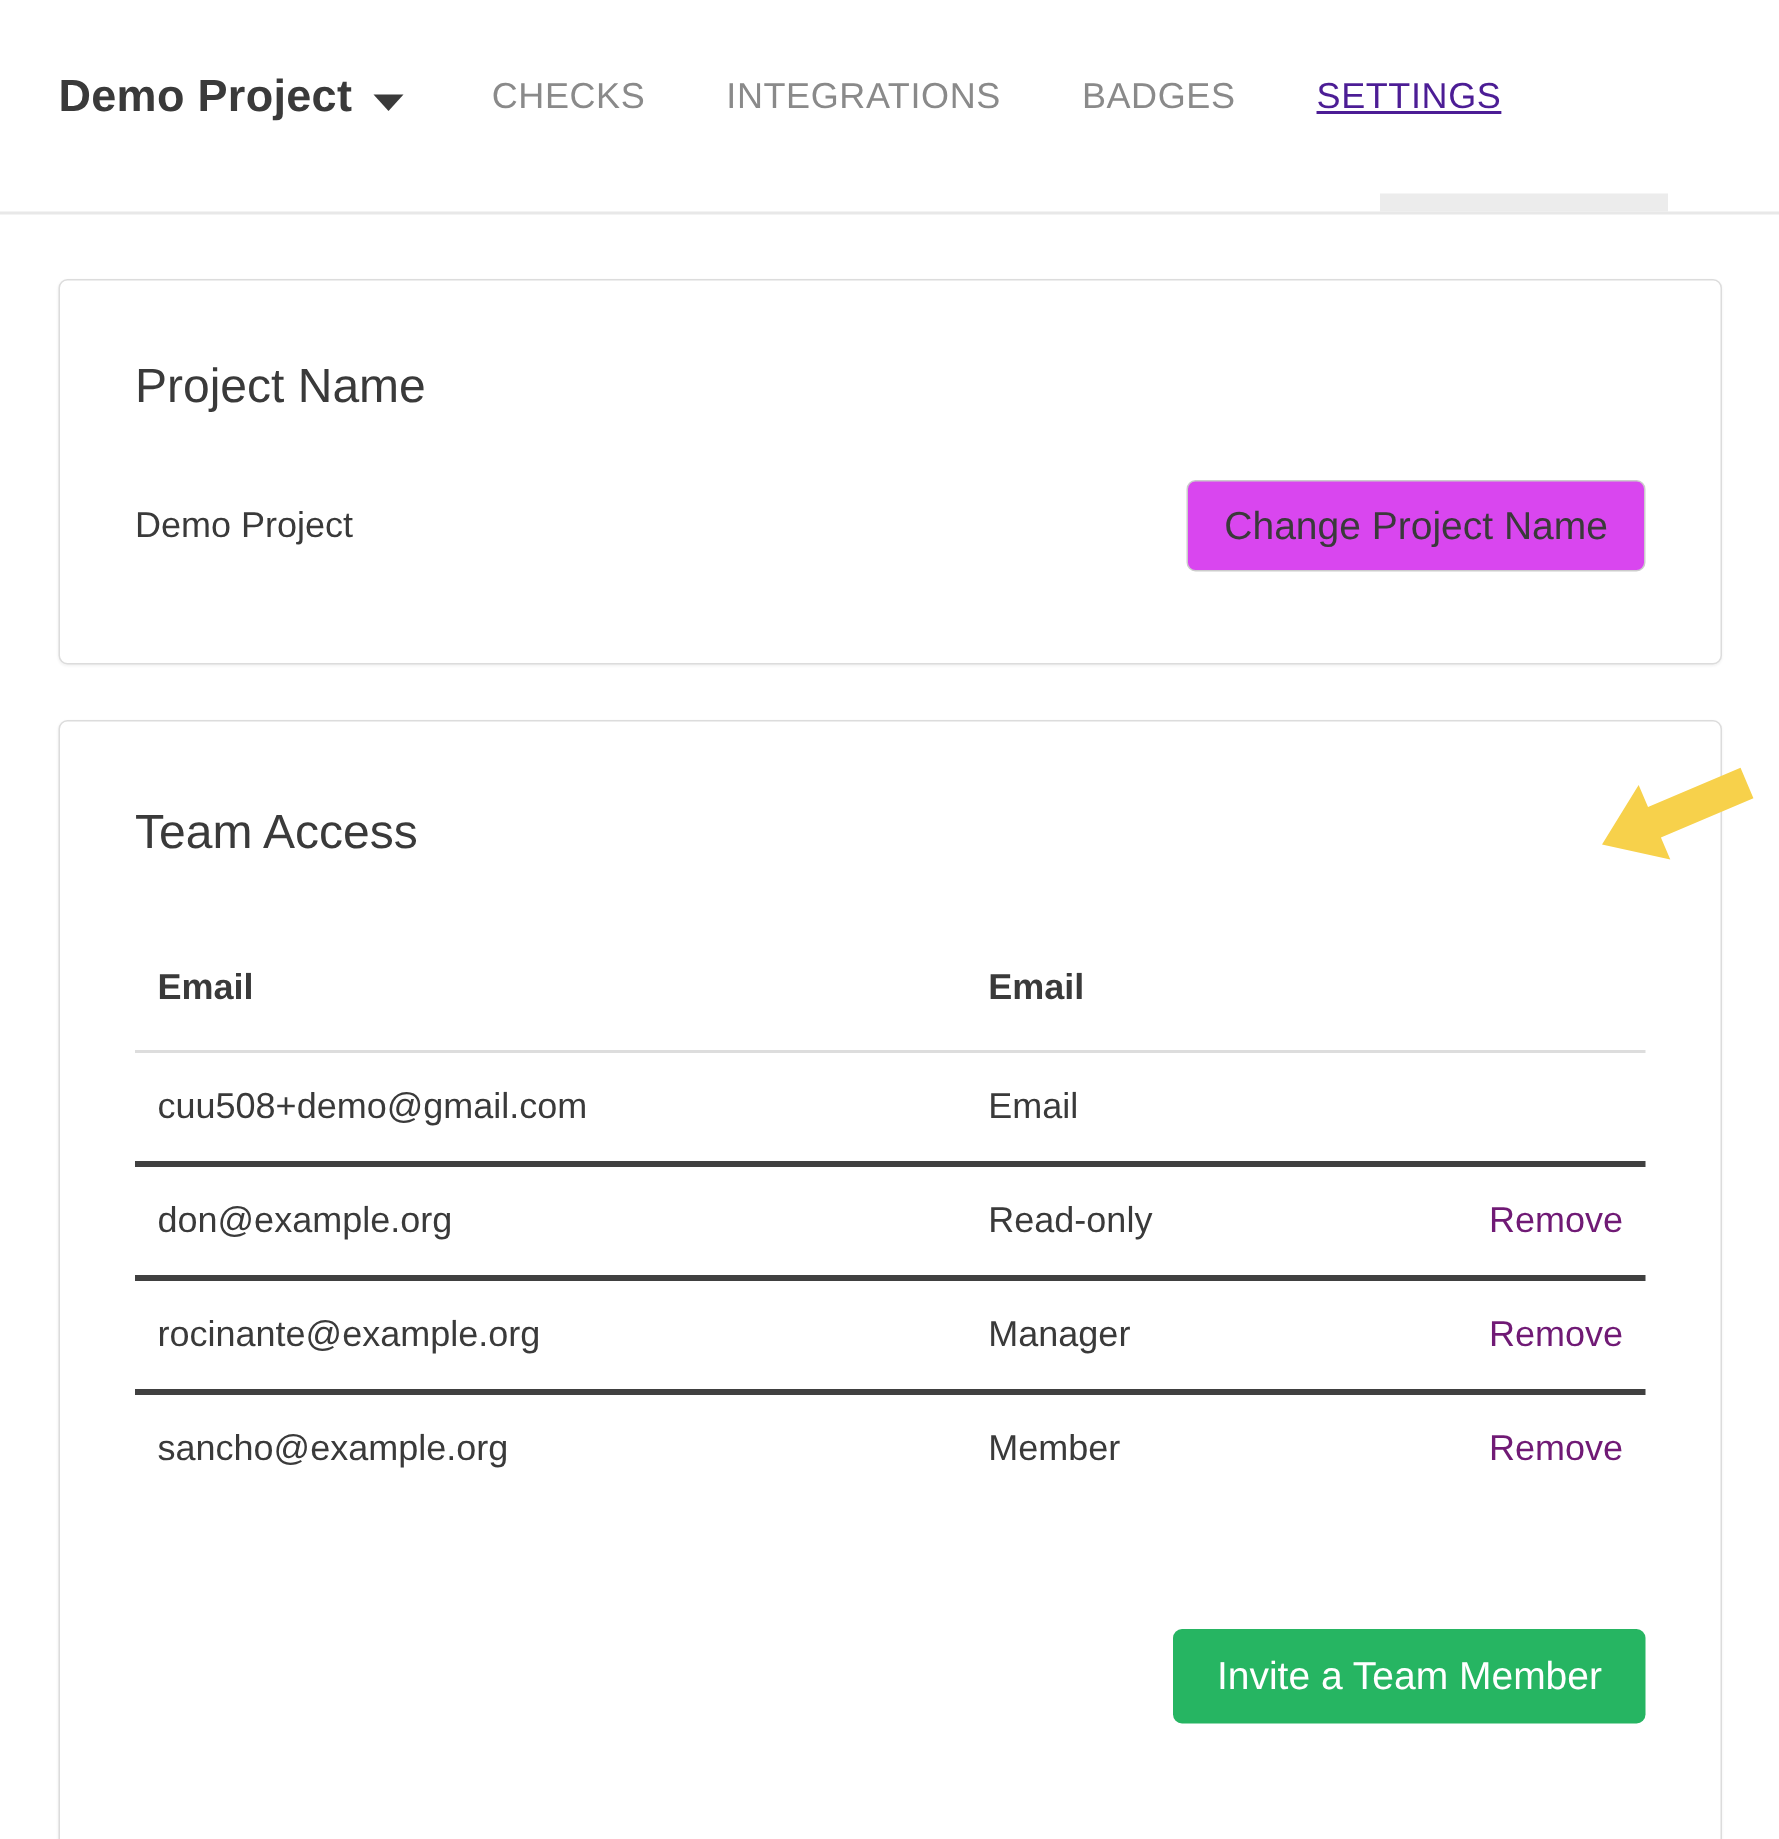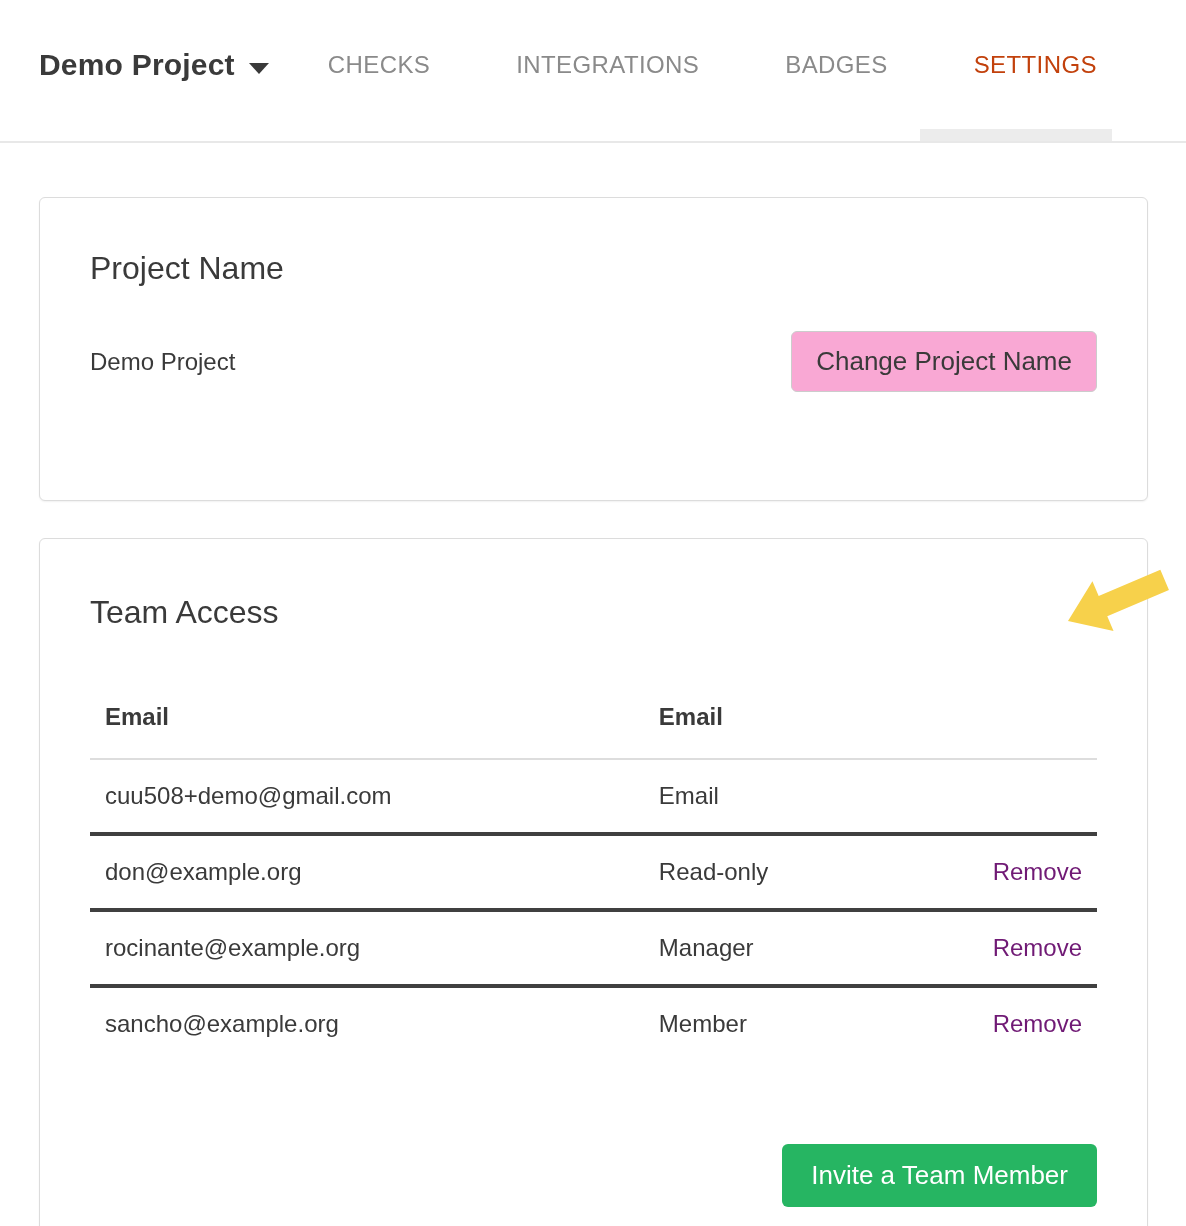--- a/index.html
+++ b/index.html
@@ -35,31 +35,31 @@
   .caret-down {
     width: 0; height: 0;
     border-left: 10px solid transparent;
     border-right: 10px solid transparent;
     border-top: 11px solid #3a3a3a;
     margin-left: 14px;
     margin-top: 8px;
   }
   .tabs {
     display: flex;
-    gap: 86px;
+    gap: 54px;
     margin-left: 59px;
   }
   .tab {
     font-size: 24px;
     color: #8a8a8a;
     letter-spacing: 0.4px;
     cursor: pointer;
     white-space: nowrap;
   }
-  .tab.active { color: #c2410c; }
+  .tab.active { color: #4c1d95; text-decoration: underline; }
   .active-tab-indicator {
     position: absolute;
     left: 920px;
     bottom: 0;
     width: 192px;
     height: 12px;
     background: #ececec;
   }
 
   
@@ -73,34 +73,34 @@
     box-shadow: 0 1px 2px rgba(0,0,0,0.06);
   }
   .card h2 {
     margin: 0;
     font-size: 32px;
     font-weight: 400;
     color: #3a3a3a;
   }
 
   
-  .card-project-name { margin-top: 54px; height: 304px; }
+  .card-project-name { margin-top: 43px; height: 257px; }
   .card-project-name h2 { padding-top: 52px; }
   .name-row {
     display: flex;
     justify-content: space-between;
     align-items: center;
     margin-top: 44px;
   }
   .current-name { font-size: 24px; color: #3a3a3a; }
   .btn-outline {
     font-family: inherit;
     font-size: 26px;
     color: #3a3a3a;
-    background: #f9a8d4;
+    background: #d946ef;
     border: 1px solid #cccccc;
     border-radius: 6px;
     padding: 14px 24px;
     cursor: pointer;
   }
 
   
   .card-team { margin-top: 37px; height: 832px; position: relative; }
   .card-team h2 { padding-top: 55px; }
 

